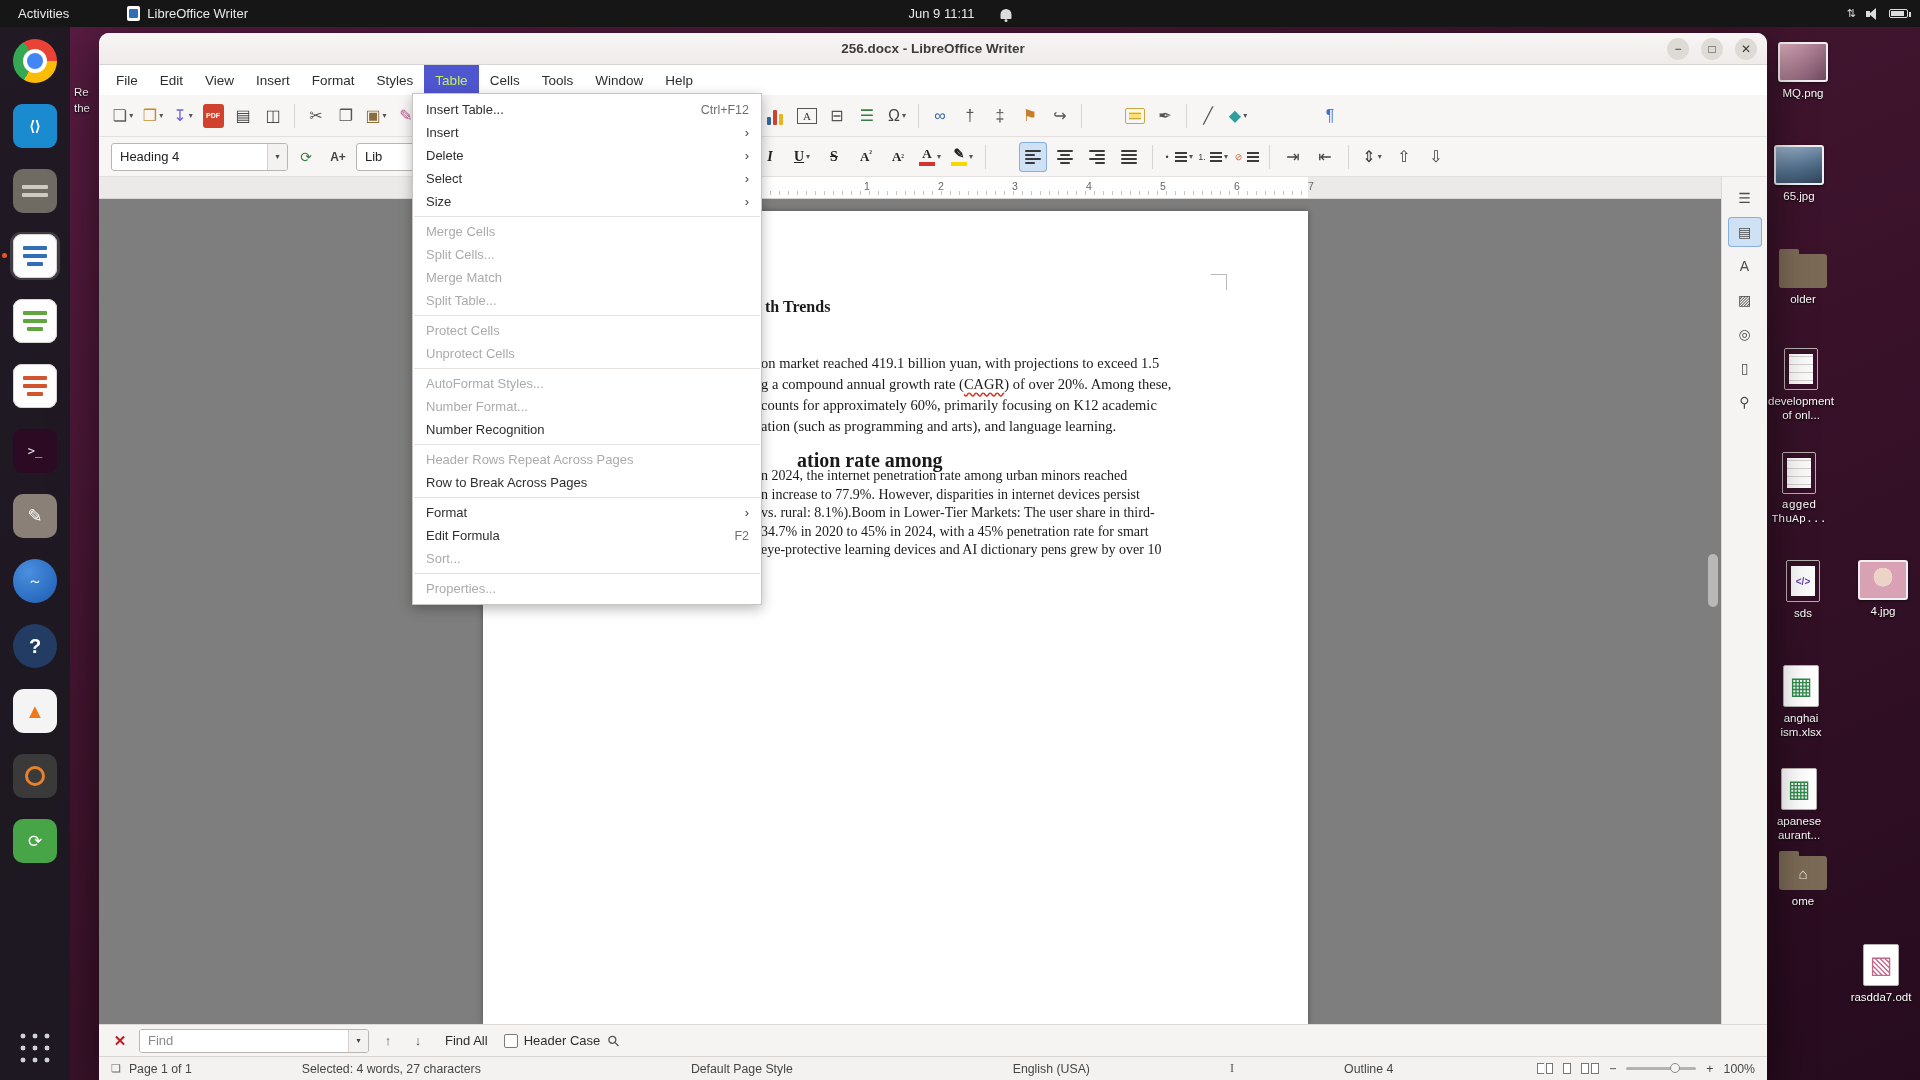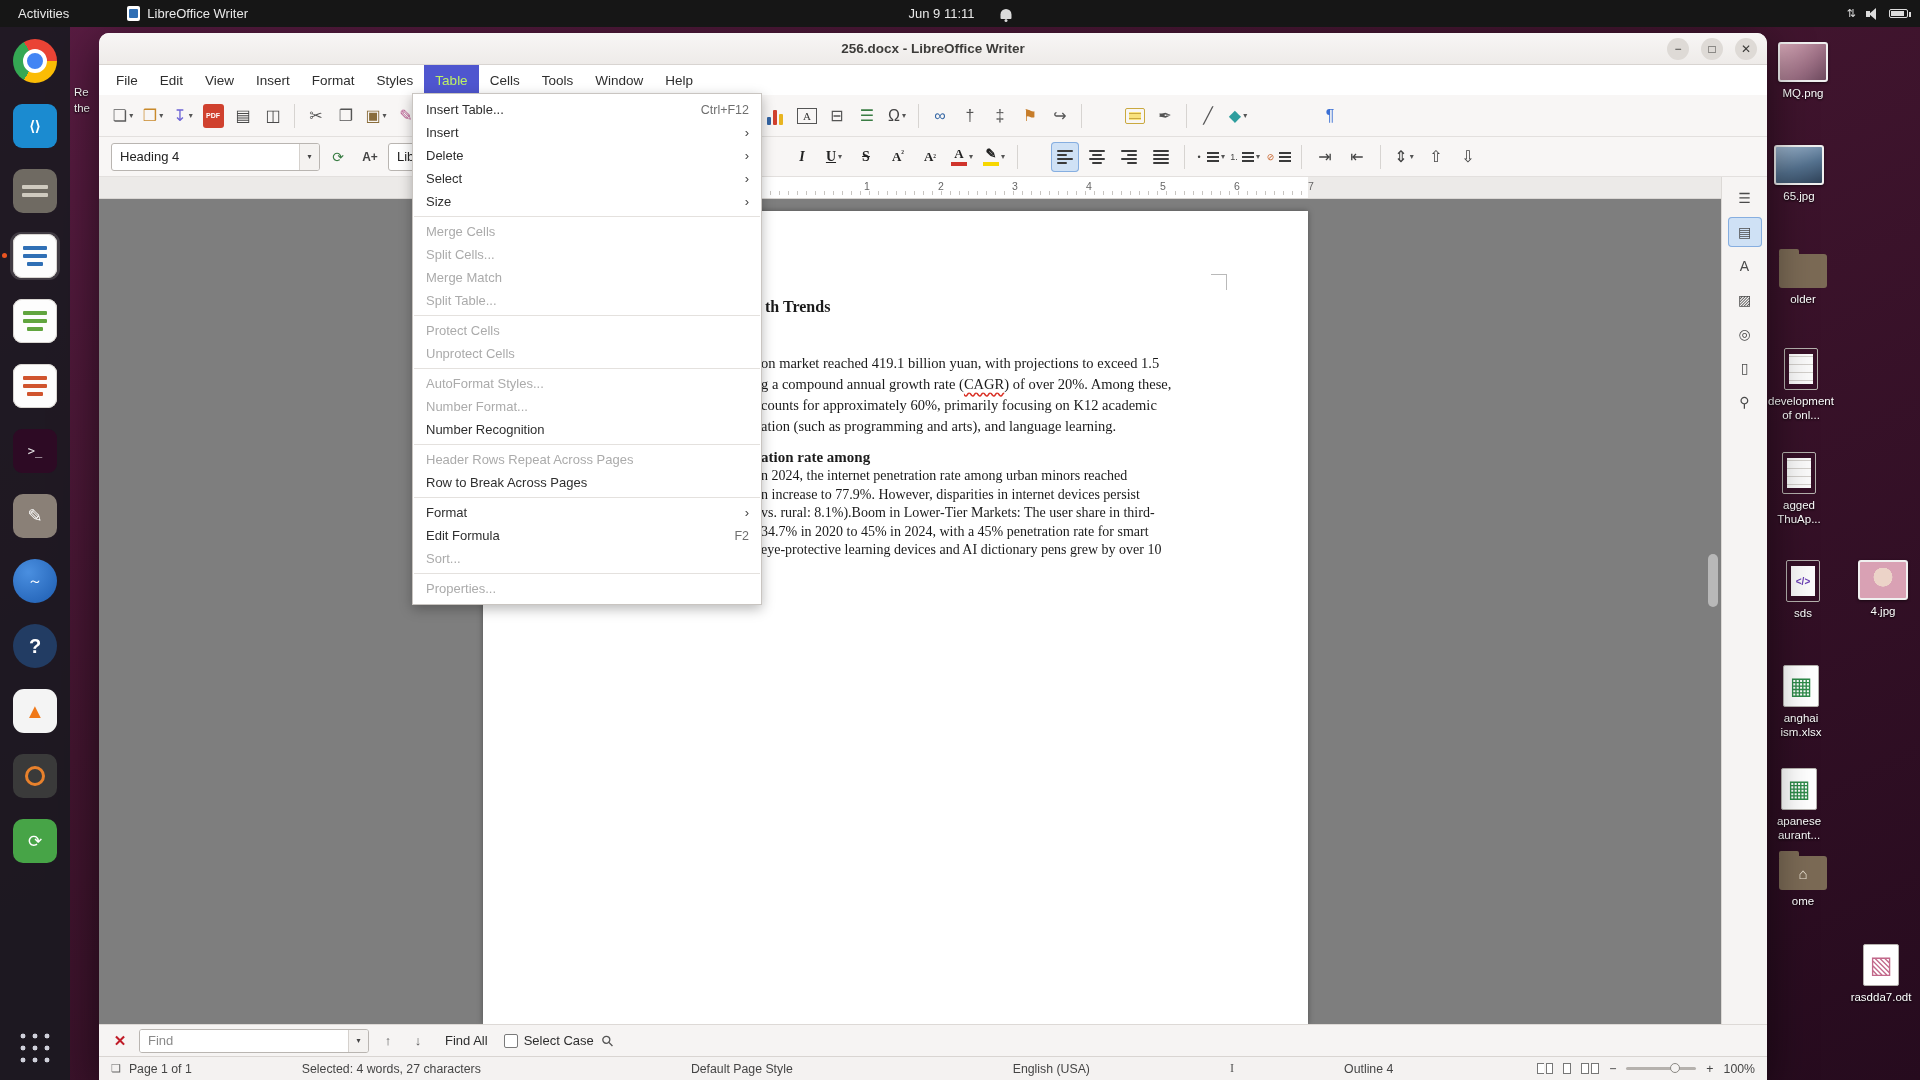--- a/index.html
+++ b/index.html
@@ -307,21 +307,21 @@
         <div>older</div>
       </div>
     </div>
     <div class="desk-icon" style="left: 1758px; top: 348px;">
       <span class="dico di-text"></span>
       <div class="desk-label">
         <div>development</div>
         <div>of onl...</div>
       </div>
     </div>
-    <div class="desk-icon" style="left: 1756px; top: 452px;">
+    <div class="desk-icon" style="left: 1756px; top: 452px; font-family: Liberation Mono, monospace;">
       <span class="dico di-text"></span>
       <div class="desk-label">
         <div>agged</div>
         <div>ThuAp...</div>
       </div>
     </div>
     <div class="desk-icon" style="left: 1760px; top: 560px;">
       <span class="dico di-text di-code">&lt;/&gt;</span>
       <div class="desk-label">
         <div>sds</div>
@@ -498,21 +498,21 @@
         <span class="tb-glyph" style="color: rgb(46, 158, 158);">◆</span>
         <span class="tb-dd">▾</span>
       </button>
       <span class="tb-spacer" style="width: 60px;"></span>
       <button class="tb-btn">
         <span class="tb-glyph" style="color: rgb(59, 111, 212);">¶</span>
       </button>
     </div>
 
   <div class="toolbar2">
-    <div class="combo" style="width:209px">
+    <div class="combo" style="width:177px">
       <span class="combo-text">Heading 4</span>
       <span class="combo-arrow">▾</span>
     </div>
     <button class="tb-btn">
         <span class="tb-glyph" style="color:#3a7d44;font-size:14px">⟳</span>
       </button>
     <button class="tb-btn">
         <span class="tb-glyph" style="color:#444;font-size:12px;font-weight:bold">A+</span>
       </button>
     <div class="combo" style="width:280px">
@@ -651,21 +651,21 @@
     </div>
 
   <div class="docarea">
     <div class="page" id="page">
       <span class="corner-tr"></span>
     <div class="doc-line doc-title" style="top: 87px; font-size: 16px;">th Trends</div>
         <div class="doc-line" style="top: 144px; font-size: 14.5px;">on market reached 419.1 billion yuan, with projections to exceed 1.5</div>
         <div class="doc-line" style="top: 165px; font-size: 14.5px;">g a compound annual growth rate (<span class="spell-err">CAGR</span>) of over 20%. Among these,</div>
         <div class="doc-line" style="top: 186px; font-size: 14.5px;">counts for approximately 60%, primarily focusing on K12 academic</div>
         <div class="doc-line" style="top: 207px; font-size: 14.5px;">ation (such as programming and arts), and language learning.</div>
-        <div class="doc-line doc-bold" style="top: 238px; font-size: 15px;">ation rate among</div>
+        <div class="doc-line doc-bold" style="top: 238px; font-size: 20px; padding-left: 36px;">ation rate among</div>
         <div class="doc-line" style="top: 257px; font-size: 14px;">n 2024, the internet penetration rate among urban minors reached</div>
         <div class="doc-line" style="top: 275.5px; font-size: 14px;">n increase to 77.9%. However, disparities in internet devices persist</div>
         <div class="doc-line" style="top: 294px; font-size: 14px;">vs. rural: 8.1%).Boom in Lower-Tier Markets: The user share in third-</div>
         <div class="doc-line" style="top: 312.5px; font-size: 14px;">34.7% in 2020 to 45% in 2024, with a 45% penetration rate for smart</div>
         <div class="doc-line" style="top: 331px; font-size: 14px;">eye-protective learning devices and AI dictionary pens grew by over 10</div>
       </div>
     <div class="vscroll">
       <span class="vthumb"></span>
     </div>
   </div>
@@ -760,21 +760,21 @@
     <span class="fb-close">✕</span>
     <span class="find-wrap">
       <input type="text" placeholder="Find" style="">
       <span class="combo-arrow">▾</span>
     </span>
     <span class="fb-nav">↑</span>
     <span class="fb-nav">↓</span>
     <span class="fb-findall">Find All</span>
     <span class="fb-group">
       <span class="cbx"></span>
-      <span>Select Case</span>
+      <span>Header Case</span>
     </span>
     <span class="fb-fr">⚲</span>
   </div>
 
   <div class="statusbar">
     <span class="sb-icon">❏</span>
     <span>Page 1 of 1</span>
     <span class="sb-sp1">Selected: 4 words, 27 characters</span>
     <span class="sb-sp2">Default Page Style</span>
     <span class="sb-sp3">English (USA)</span>

